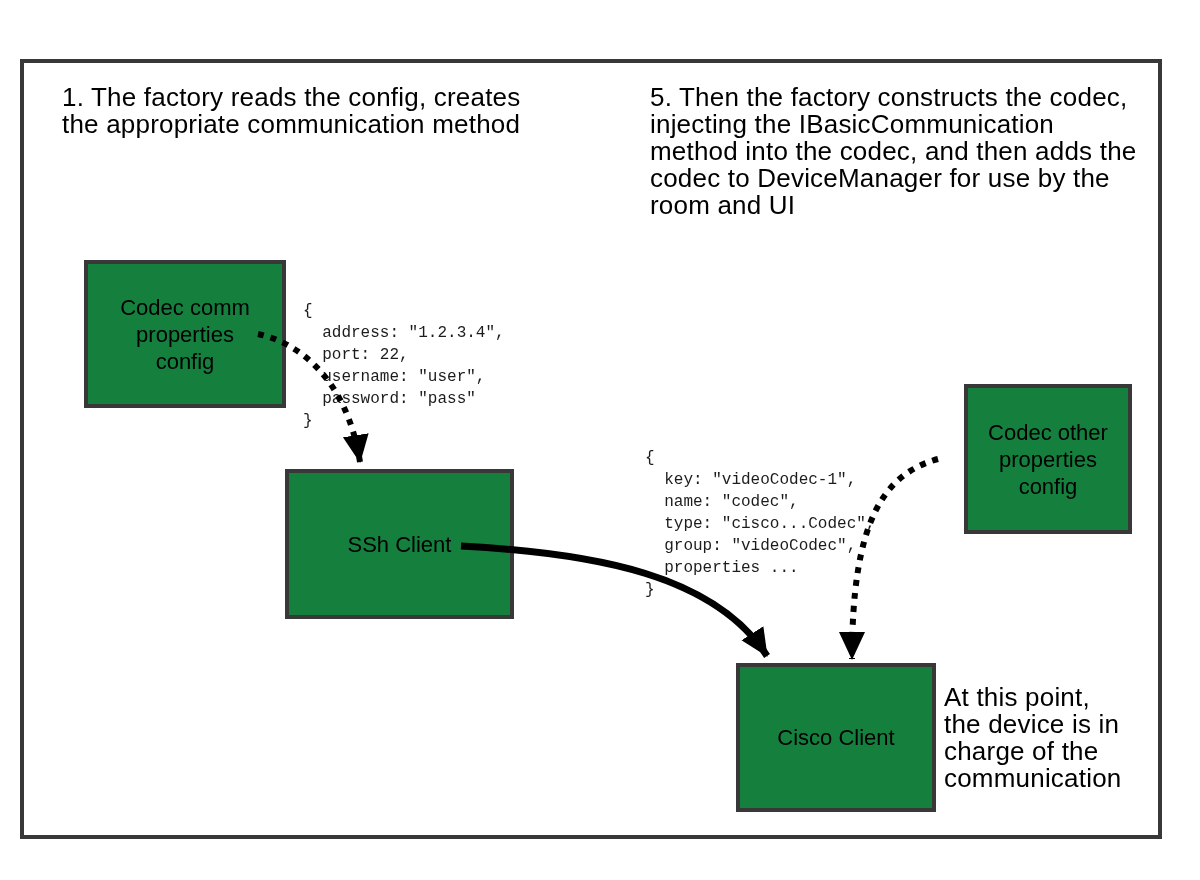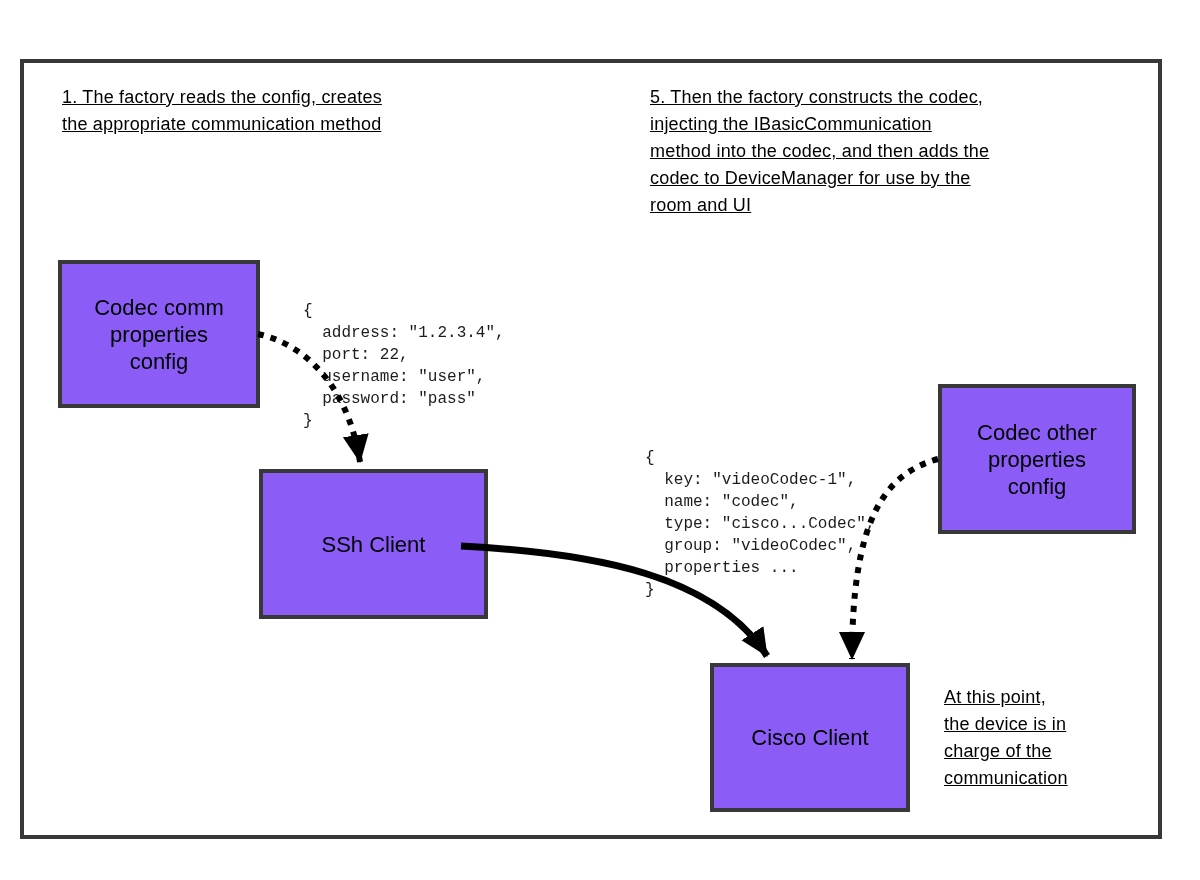--- a/index.html
+++ b/index.html
@@ -7,28 +7,28 @@
     position:relative; width:1200px; height:880px; overflow:hidden;
     background:var(--background,#ffffff);
     font-family:"Liberation Sans", sans-serif;
     color:var(--text,#000000);
   }
   .frame {
     position:absolute; left:20px; top:59px; width:1142px; height:780px;
     border:4px solid var(--line,#383838); box-sizing:border-box;
   }
   .annotation {
-    position:absolute; font-size:18px; line-height:27px;
-    white-space:pre-line; letter-spacing:0.2px;text-decoration:underline;
+    position:absolute; font-size:26px; line-height:27px;
+    white-space:pre-line; letter-spacing:0.2px;
   }
   .node {
     position:absolute; box-sizing:border-box;
-    border:4px solid var(--line,#383838); background:#8b5cf6;
+    border:4px solid var(--line,#383838); background:#15803d;
     display:flex; align-items:center; justify-content:center;
-    text-align:center; font-size:22px; line-height:27px; white-space:pre-line;
+    text-align:center; font-size:22px; line-height:27px; white-space:pre-line;margin-left:26px;
   }
   .code {
     position:absolute; margin:0;
     font-family:"Liberation Mono", monospace;
     font-size:16px; line-height:22px; white-space:pre;
     color:var(--code-text,#1c1c1c);
   }
   svg.arrows { position:absolute; left:0; top:0; pointer-events:none; }
   .arrow-dotted { fill:none; stroke:var(--arrow,#000); stroke-width:6; stroke-dasharray:6 7; }
   .arrow-solid  { fill:none; stroke:var(--arrow,#000); stroke-width:7; }
@@ -64,21 +64,21 @@
   <div class="node" style="left:259px; top:469px; width:229px; height:150px;">SSh Client</div>
 
   <pre class="code" style="left:645px; top:447px;">{
   key: "videoCodec-1",
   name: "codec",
   type: "cisco...Codec",
   group: "videoCodec",
   properties ...
 }</pre>
 
-  <div class="node" style="left:938px; top:384px; width:198px; height:150px;">Codec other
+  <div class="node" style="left:938px; top:384px; width:168px; height:150px;">Codec other
 properties
 config</div>
 
   <div class="node" style="left:710px; top:663px; width:200px; height:149px;">Cisco Client</div>
 
   <div class="annotation" style="left:944px; top:684px; width:250px;">At this point,
 the device is in
 charge of the
 communication</div>
 

